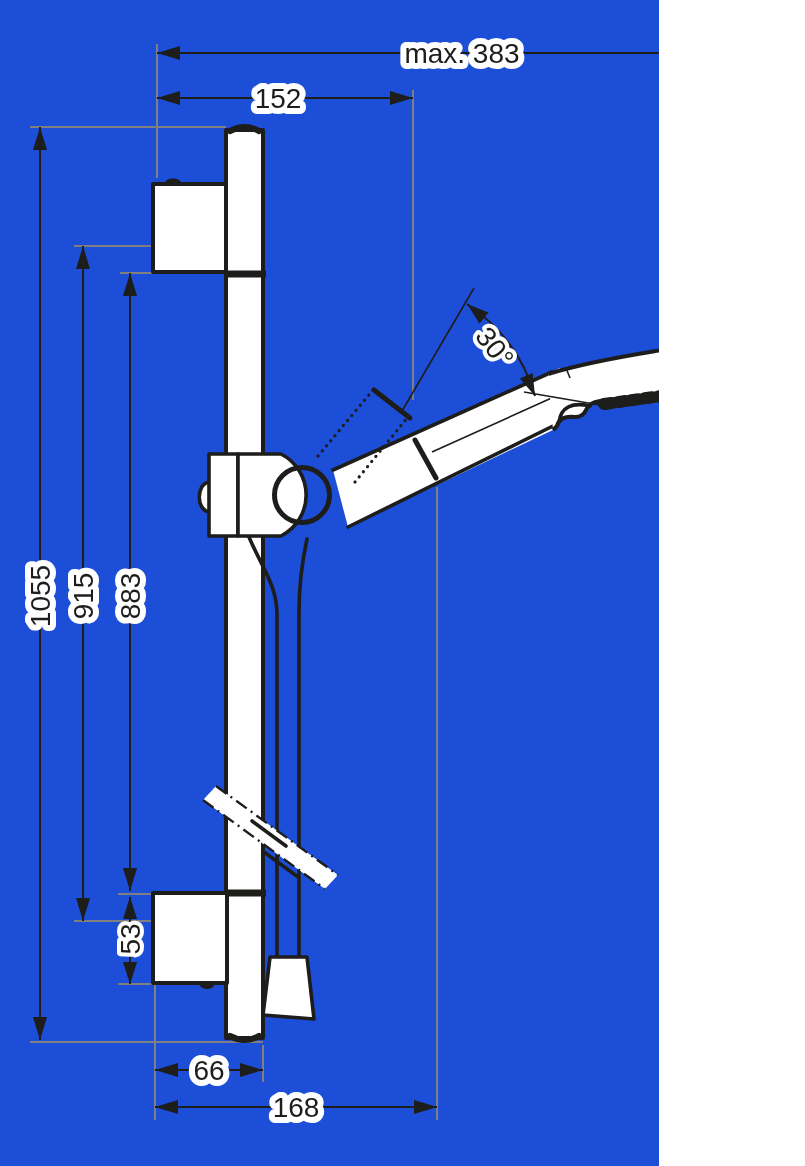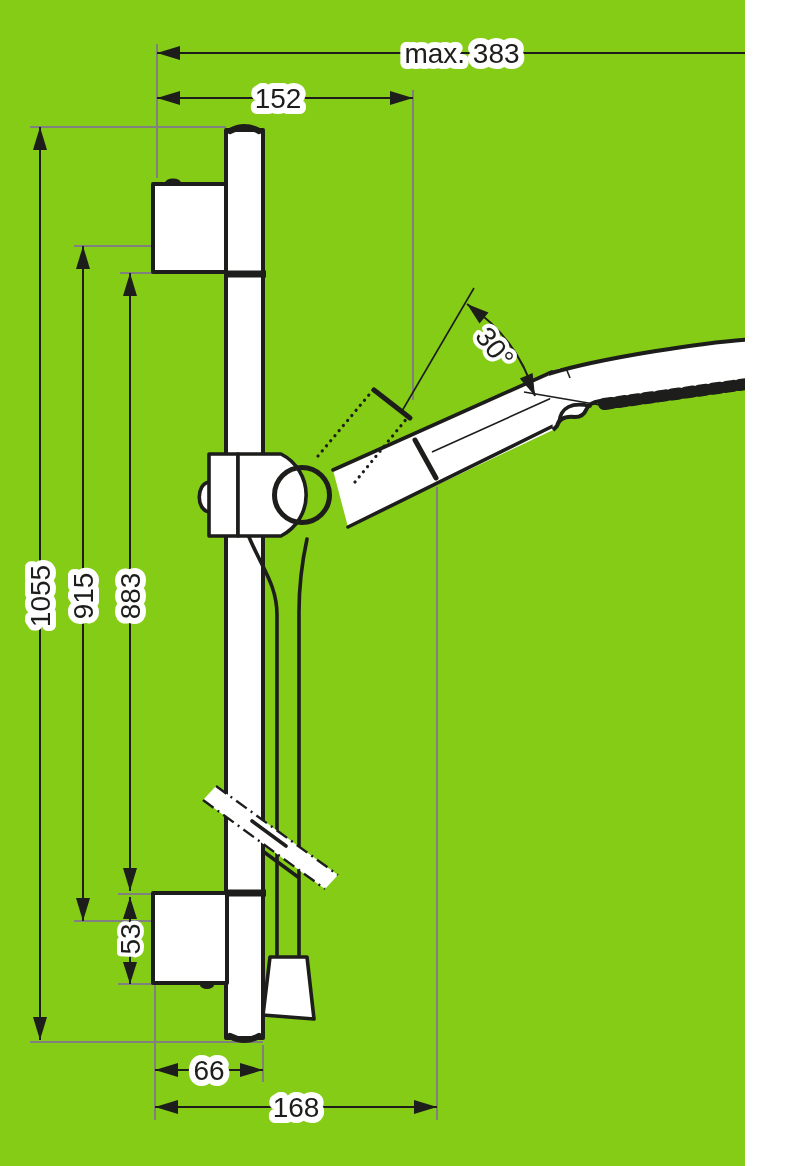--- a/index.html
+++ b/index.html
@@ -1,16 +1,16 @@
 <!DOCTYPE html>
 <html><head>
 <meta charset="utf-8">
 <style>
   html,body{margin:0;padding:0;background:#ffffff;}
-  #stage{position:relative;width:745px;height:1166px;background:#84cc16;overflow:hidden;}
+  #stage{position:relative;width:659px;height:1166px;background:#1d4ed8;overflow:hidden;}
   svg{display:block;}
   .ext{stroke:#808080;stroke-width:2;fill:none;}
   .dim{stroke:#1d1d1b;stroke-width:2;fill:none;}
   .thin{stroke:#1d1d1b;stroke-width:1.6;fill:none;}
   .arr{fill:#1d1d1b;stroke:none;}
   .out{stroke:#1d1d1b;stroke-width:3.6;fill:none;stroke-linecap:round;stroke-linejoin:round;}
   .outf{stroke:#1d1d1b;stroke-width:3.6;fill:#ffffff;stroke-linecap:round;stroke-linejoin:round;}
   .outf4{stroke:#1d1d1b;stroke-width:4;fill:#ffffff;stroke-linejoin:round;}
   .solidf{fill:#1d1d1b;stroke:none;}
   .whitef{fill:#ffffff;stroke:none;}

